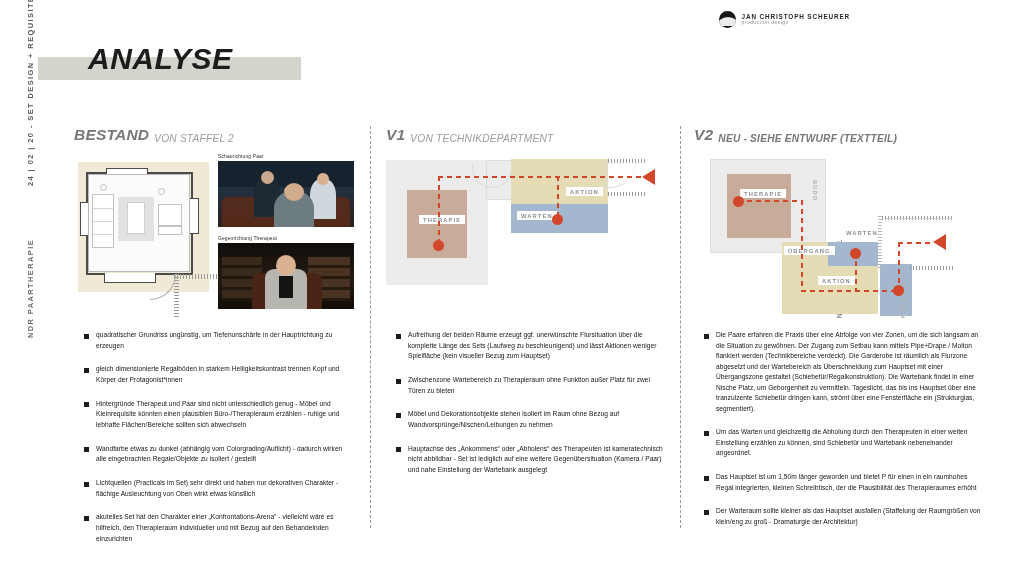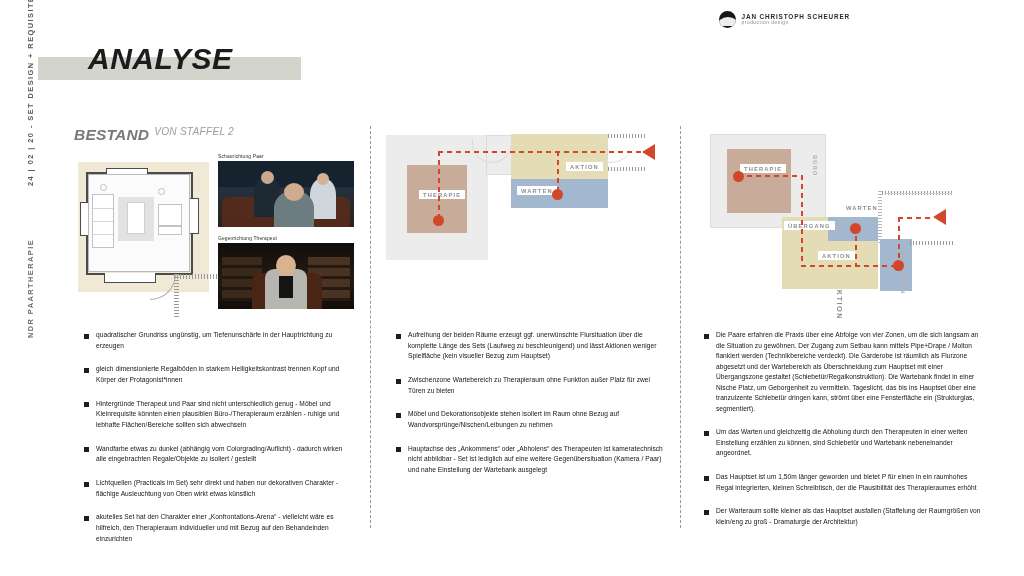--- a/index.html
+++ b/index.html
@@ -76,21 +76,21 @@
   .col-b { left: 386px; width: 280px; }
   .col-c { left: 694px; width: 292px; }
 
   .divider {
     position:absolute; top: 126px; width: 0; height: 402px;
     border-left: 1px dashed #9a9a9a;
   }
   .div-1 { left: 370px; }
   .div-2 { left: 680px; }
 
-  .col-head { display:flex; align-items:flex-start; gap:5px; margin-bottom: 10px; height: 18px; }
+  .col-head { display:flex; align-items:flex-end; gap:5px; margin-bottom: 10px; height: 18px; }
   .col-head .big {
     font-size: 15.5px; font-weight: bold; font-style: italic;
     color: #77787a; letter-spacing: .2px;
   }
   .col-head .small {
     font-size: 10.2px; font-style: italic; color:#9b9c9e; letter-spacing:.2px;
   }
   .col-head .small.bold { font-weight: bold; color:#77787a; }
 
   
@@ -284,20 +284,24 @@
           <div class="ph2-chair"></div>
           <div class="ph2-body"></div>
           <div class="ph2-shirt"></div>
           <div class="ph2-head"></div>
         </div>
       </div>
     </div>
   </div>
 
   <div class="col col-b">
+    <div class="col-head">
+      <span class="big">V1</span>
+      <span class="small">VON TECHNIKDEPARTMENT</span>
+    </div>
 
     <div class="diagram">
 
       <div class="dg-box" style="left:0px;top:6px;width:102px;height:125px;background:#ececec;"></div>
       <div class="dg-box" style="left:100px;top:6px;width:32px;height:40px;background:#ececec;border:1px solid #dcdcdc;"></div>
       <div class="dg-box" style="left:86px;top:10px;width:40px;height:24px;border:1px solid #dcdcdc;border-radius:0 0 40px 40px;border-top:none;"></div>
 
       <div class="dg-box" style="left:125px;top:5px;width:97px;height:45px;background:#e3dcb4;"></div>
 
       <div class="dg-box" style="left:125px;top:50px;width:97px;height:29px;background:#a3b7ce;"></div>
@@ -315,20 +319,24 @@
       <div class="seg" style="left:52px;top:22px;width:205px;"></div>
       <div class="segv" style="left:52px;top:22px;height:68px;"></div>
       <div class="segv" style="left:171px;top:22px;height:42px;"></div>
       <div class="dot" style="left:47px;top:86px;"></div>
       <div class="dot" style="left:166px;top:60px;"></div>
       <div class="arrow" style="left:256px;top:15px;"></div>
     </div>
   </div>
 
   <div class="col col-c">
+    <div class="col-head">
+      <span class="big">V2</span>
+      <span class="small bold">NEU - SIEHE ENTWURF (TEXTTEIL)</span>
+    </div>
 
     <div class="diagram">
 
       <div class="dg-box" style="left:16px;top:5px;width:116px;height:94px;background:#ececec;border:1px solid #dcdcdc;"></div>
       <div class="dg-box" style="left:33px;top:20px;width:64px;height:64px;background:#c9ab99;"></div>
       <div class="zn-label" style="left:46px;top:35px;">THERAPIE</div>
       <div class="zn-label nobg vert" style="left:126px;top:22px;color:#b2b2b2;">BÜRO</div>
 
       <div class="dg-box" style="left:88px;top:88px;width:96px;height:72px;background:#e3dcb4;"></div>
 

